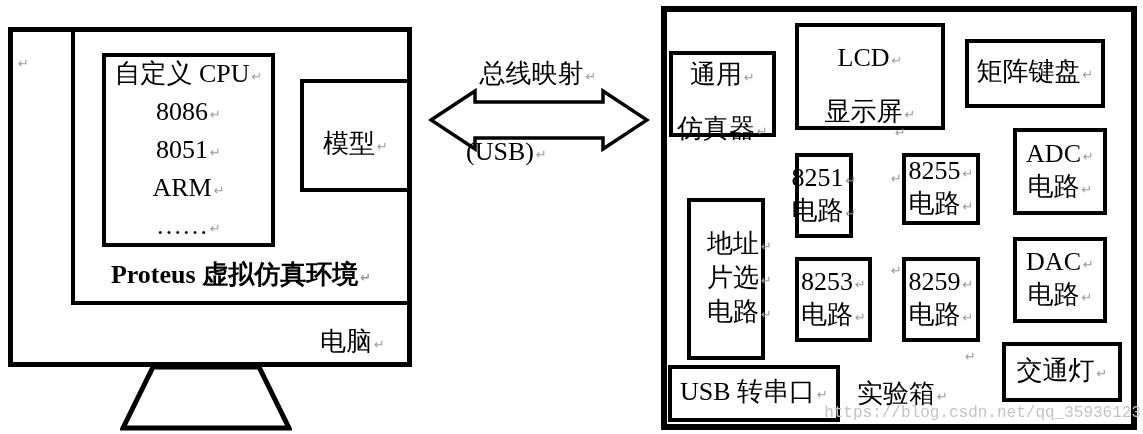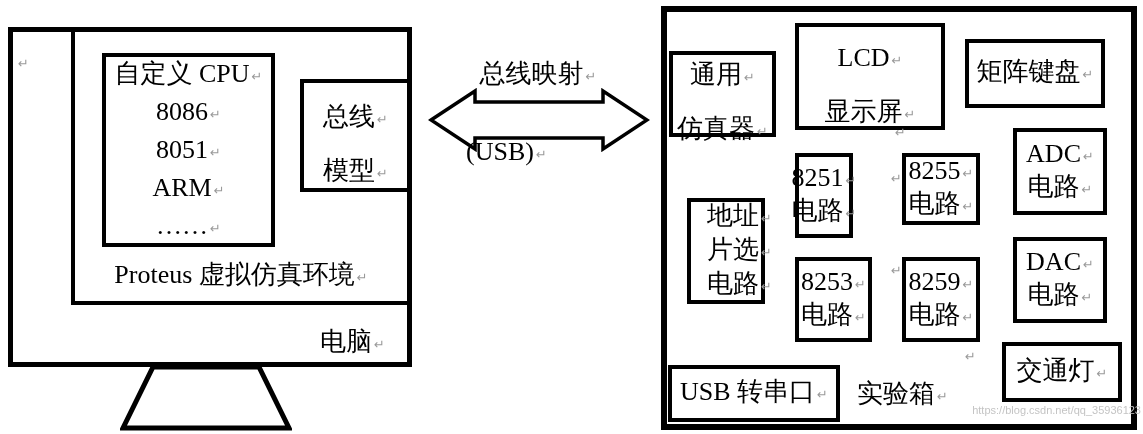--- a/index.html
+++ b/index.html
@@ -22,72 +22,71 @@
 
   
   .monitor { position:absolute; left:8px; top:27px; width:404px; height:340px;
              border:5px solid #000; box-sizing:border-box; background:#fff; }
   .proteus { position:absolute; left:58px; right:0; top:0; height:273px;
              border-left:4px solid #000; border-bottom:4px solid #000; box-sizing:border-box; }
   .cpu-box { left:27px; top:21px; width:173px; height:194px; padding-top:2px;align-items:center; }
   .cpu-box .ln { line-height:35px; }
   .bus-box { right:0; top:47px; width:107px; height:113px; border-right:none; }
   .proteus-label { position:absolute; left:0; right:0; bottom:9px; text-align:center;
-                   font-size:26px; white-space:nowrap; }
+                   font-size:26px; white-space:nowrap;font-weight:bold; }
   .computer-label { position:absolute; top:292px; right:22px; font-size:26px; white-space:nowrap; }
   .stand { position:absolute; left:120px; top:364px; }
 
   
   .busmap-label { position:absolute; left:458px; top:56px; width:160px; text-align:center;
                   font-size:26px; white-space:nowrap; }
   .arrow-svg { position:absolute; left:428px; top:88px; }
   .usb-label { position:absolute; left:466px; top:137px; width:130px; 
                font-size:26px; white-space:nowrap; }
 
   
   .expbox { position:absolute; left:661px; top:6px; width:476px; height:424px;
             border:6px solid #000; box-sizing:border-box; background:#fff; }
   .b-emulator { left:2px;   top:39px;  width:107px; height:86px; }
   .b-lcd      { left:128px; top:11px;  width:150px; height:107px; }
   .b-keyboard { left:298px; top:27px;  width:140px; height:69px;  }
   .b-8251     { left:128px; top:141px; width:58px;  height:85px;  }
   .b-8255     { left:235px; top:141px; width:78px;  height:72px;  }
   .b-adc      { left:346px; top:116px; width:94px;  height:87px;  }
-  .b-addr     { left:20px;  top:186px; width:78px;  height:106px;padding-left:27px; }
+  .b-addr     { left:20px;  top:186px; width:78px;  height:162px;padding-left:27px; }
   .b-addr .ln { line-height:31px; }
   .b-8253     { left:128px; top:245px; width:77px;  height:85px;  }
   .b-8259     { left:235px; top:245px; width:78px;  height:85px;  }
   .b-dac      { left:346px; top:225px; width:94px;  height:86px;  }
   .b-usb      { left:1px;   top:353px; width:172px; height:57px;  }
   .b-traffic  { left:335px; top:330px; width:120px; height:60px;  }
   .exp-label  { position:absolute; left:190px; top:364px; font-size:26px; white-space:nowrap; }
 
   .watermark { position:absolute; right:2px; top:404px; z-index:9;
-               font-family:Liberation Sans, sans-serif;
-               font-size:11px; color:#c4c4c4; white-space:nowrap; }
+               font-family:Liberation Mono, monospace;
+               font-size:16px; color:#c4c4c4; white-space:nowrap; }
 </style>
 </head>
 <body>
 
 <div class="canvas">
 
   <div class="monitor">
     <span class="stray pml" style="left:3px; top:23px;"><span class="pmark">↵</span></span>
 
     <div class="proteus">
       <div class="box cpu-box">
         <div class="ln pml">自定义 CPU<span class="pmark">↵</span></div>
         <div class="ln pml">8086<span class="pmark">↵</span></div>
         <div class="ln pml">8051<span class="pmark">↵</span></div>
         <div class="ln pml">ARM<span class="pmark">↵</span></div>
         <div class="ln pml">……<span class="pmark">↵</span></div>
       </div>
 
       <div class="box bus-box">
-        <div class="ln-lg pml">总线<span class="pmark">↵</span></div>
         <div class="ln-lg pml">模型<span class="pmark">↵</span></div>
       </div>
 
       <div class="proteus-label pml">Proteus 虚拟仿真环境<span class="pmark">↵</span></div>
     </div>
 
     <div class="computer-label pml">电脑<span class="pmark">↵</span></div>
   </div>
 
   <svg class="stand" width="172" height="67">

